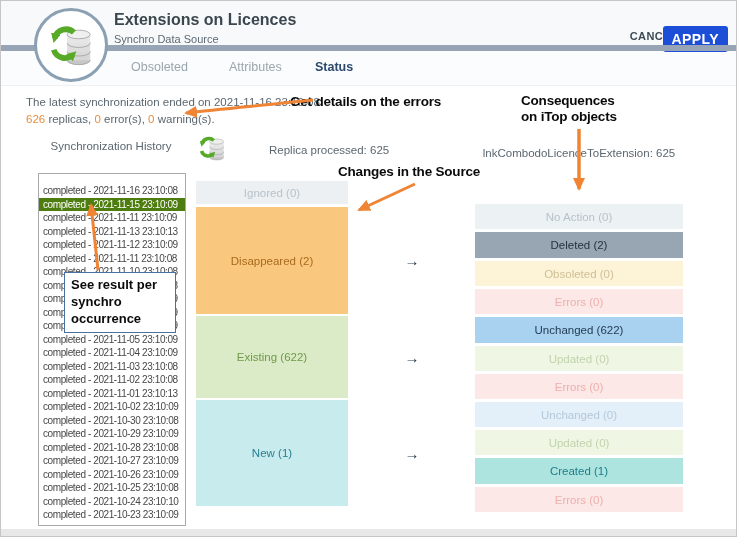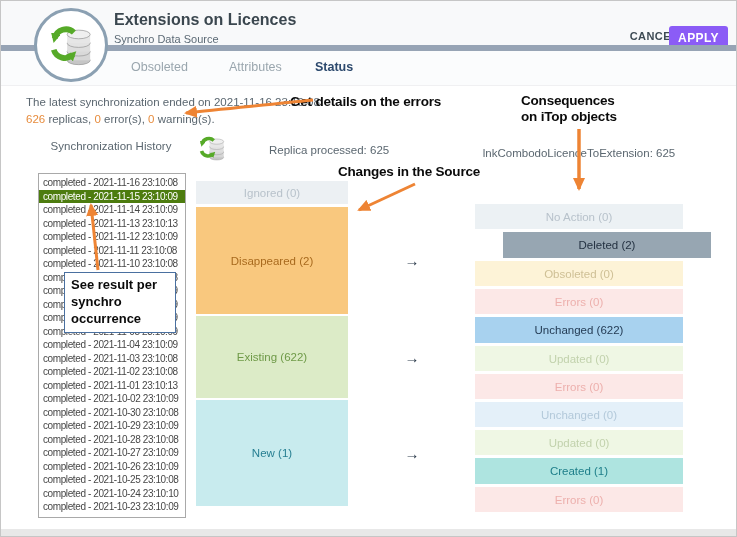--- a/index.html
+++ b/index.html
@@ -9,56 +9,56 @@
   
   #header-band{position:absolute;left:0;top:0;width:100%;height:44px;background:#f8f9fa;}
   #divider-bar{position:absolute;left:0;top:44px;width:100%;height:6px;background:#97a4b5;z-index:1;}
   #tabs-band{position:absolute;left:0;top:50px;width:100%;height:34px;background:#fbfcfd;border-bottom:1px solid #f0f0f2;}
   #avatar{position:absolute;left:33px;top:7px;width:68px;height:68px;border-radius:50%;
           background:#fff;border:3px solid #8ba0b2;z-index:2;display:flex;align-items:center;justify-content:center;}
   #page-title{position:absolute;left:113px;top:10px;font-size:16px;font-weight:bold;color:#3b474f;}
   #page-subtitle{position:absolute;left:113px;top:32px;font-size:11px;color:#5c6a75;}
   #cancel-btn{position:absolute;right:52px;top:28px;font-size:11px;font-weight:bold;color:#3e4b54;
               letter-spacing:.4px;cursor:pointer;background:none;border:none;}
-  #apply-btn{position:absolute;right:8px;top:25px;font-size:12px;font-weight:bold;color:#fff;
-             background:#8b5cf6;border:none;border-radius:3px;padding:5px 9px;letter-spacing:.4px;cursor:pointer;}
+  #apply-btn{position:absolute;right:8px;top:25px;font-size:14px;font-weight:bold;color:#fff;
+             background:#1d4ed8;border:none;border-radius:3px;padding:5px 9px;letter-spacing:.4px;cursor:pointer;}
   .tab{position:absolute;top:59px;font-size:12.5px;color:#9aa6ae;cursor:pointer;}
   #tab-properties{left:130px;}
   #tab-attributes{left:228px;}
   #tab-status{left:314px;color:#2d4a6e;font-weight:bold;}
 
   
   #summary{position:absolute;left:25px;top:93px;font-size:11.5px;color:#5b6770;line-height:17px;}
   #summary .line2{white-space:pre-wrap;}
   .orange-num{color:#e78c3d;}
 
   
   #history-title{position:absolute;left:37px;top:139px;width:146px;text-align:center;font-size:11.5px;color:#5b6770;}
   #replica-row{position:absolute;left:197px;top:133px;display:flex;align-items:center;gap:4px;}
   #replica-row .lbl{font-size:11.5px;color:#5b6770;margin-left:39px;}
   #target-title{position:absolute;left:460px;top:146px;width:236px;text-align:center;font-size:11.5px;color:#5b6770;}
 
   
   #history-list{position:absolute;left:37px;top:172px;width:146px;height:341px;border:1px solid #a9a9a9;
-                background:#fff;overflow:hidden;padding-top:2px;z-index:10;}
+                background:#fff;overflow:hidden;padding-top:10px;z-index:10;}
   .hist-row{height:13.5px;line-height:13.5px;font-size:10px;letter-spacing:-0.4px;color:#474747;
             padding-left:4px;white-space:nowrap;cursor:pointer;}
   .hist-row.selected{background:#4d7c0f;color:#fff;}
 
   
   .blk{position:absolute;display:flex;align-items:center;justify-content:center;
        font-size:11.5px;text-align:center;}
   #source-col .blk{left:195px;width:152px;}
   #source-col .blk:nth-child(1){top:180px;height:23px;}
   #source-col .blk:nth-child(2){top:206px;height:107px;}
   #source-col .blk:nth-child(3){top:315px;height:82px;text-align:right;}
   #source-col .blk:nth-child(4){top:399px;height:106px;}
   #target-col .blk{left:474px;width:208px;}
   #target-col .blk:nth-child(1){top:203px;height:25px;}
-  #target-col .blk:nth-child(2){top:231px;height:26px;margin-left:28px;}
+  #target-col .blk:nth-child(2){top:231px;height:26px;}
   #target-col .blk:nth-child(3){top:260px;height:25px;}
   #target-col .blk:nth-child(4){top:288px;height:25px;}
   #target-col .blk:nth-child(5){top:316px;height:26px;}
   #target-col .blk:nth-child(6){top:345px;height:25px;}
   #target-col .blk:nth-child(7){top:373px;height:25px;}
   #target-col .blk:nth-child(8){top:401px;height:25px;}
   #target-col .blk:nth-child(9){top:429px;height:25px;}
   #target-col .blk:nth-child(10){top:457px;height:26px;text-align:right;}
   #target-col .blk:nth-child(11){top:486px;height:25px;}
 
@@ -146,21 +146,21 @@
         <path d="M 6 29 A 12 12 0 0 0 26 34" fill="none" stroke="#56aa28" stroke-width="6" marker-end="url(#gh2)"></path>
       </svg>
     </span>
     <span class="lbl">Replica processed: 625</span>
   </div>
   <div id="target-title">lnkCombodoLicenceToExtension: 625</div>
 
   <div id="history-list">
       <div class="hist-row">completed - 2021-11-16 23:10:08</div>
       <div class="hist-row selected">completed - 2021-11-15 23:10:09</div>
-      <div class="hist-row">completed - 2021-11-14 23:10:09</div>
+      <div class="hist-row">completed - 2021-11-11 23:10:09</div>
       <div class="hist-row">completed - 2021-11-13 23:10:13</div>
       <div class="hist-row">completed - 2021-11-12 23:10:09</div>
       <div class="hist-row">completed - 2021-11-11 23:10:08</div>
       <div class="hist-row">completed - 2021-11-10 23:10:08</div>
       <div class="hist-row">completed - 2021-11-09 23:10:08</div>
       <div class="hist-row">completed - 2021-11-08 23:10:09</div>
       <div class="hist-row">completed - 2021-11-07 23:10:09</div>
       <div class="hist-row">completed - 2021-11-06 23:10:09</div>
       <div class="hist-row">completed - 2021-11-05 23:10:09</div>
       <div class="hist-row">completed - 2021-11-04 23:10:09</div>

